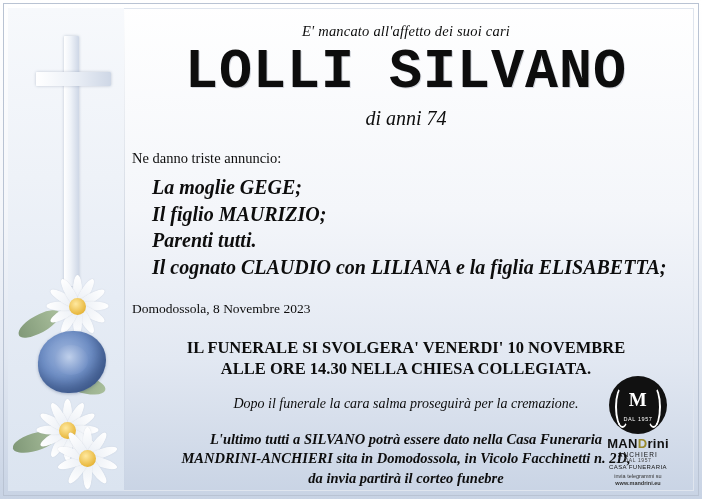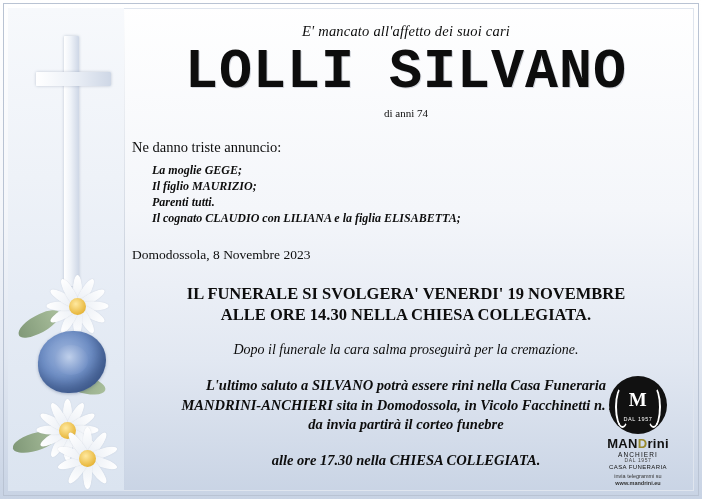--- a/index.html
+++ b/index.html
@@ -170,37 +170,38 @@
     font-weight: bold;
     font-size: 55px;
     letter-spacing: 1px;
     line-height: 1.04;
     margin-top: 4px;
     white-space: nowrap;
     text-shadow: 1px 1px 0 rgba(140,150,165,.35);
   }
 
   .age {
-    font-size: 11px;
+    font-style: italic;
+    font-size: 20px;
     margin-top: 6px;
     text-align: center;
   }
 
   .announce {
     text-align: left;
     font-size: 14.5px;
     margin: 20px 0 0 8px;
   }
 
   .relatives {
     text-align: left;
     margin: 7px 0 0 28px;
     font-weight: bold;
     font-style: italic;
-    font-size: 12px;
+    font-size: 20px;
     line-height: 1.33;
   }
 
   .place-date {
     text-align: left;
     font-size: 13.5px;
     margin: 20px 0 0 8px;
   }
 
   .funeral {
@@ -394,28 +395,28 @@
     <div class="relatives">
       <div>La moglie GEGE;</div>
       <div>Il figlio MAURIZIO;</div>
       <div>Parenti tutti.</div>
       <div>Il cognato CLAUDIO con LILIANA e la figlia ELISABETTA;</div>
     </div>
 
     <div class="place-date">Domodossola, 8 Novembre 2023</div>
 
     <div class="funeral">
-      <div>IL FUNERALE SI SVOLGERA' VENERDI' 19 NOVEMBRE</div>
+      <div>IL FUNERALE SI SVOLGERA' VENERDI' 10 NOVEMBRE</div>
       <div>ALLE ORE 14.30  NELLA CHIESA COLLEGIATA.</div>
     </div>
 
     <div class="cremation">Dopo il funerale la cara salma proseguirà per la cremazione.</div>
 
     <div class="farewell">
-      <div>L'ultimo saluto a SILVANO potrà essere rini nella Casa Funeraria</div>
+      <div>L'ultimo tutti a SILVANO potrà essere dato nella Casa Funeraria</div>
       <div>MANDRINI-ANCHIERI sita in Domodossola, in Vicolo Facchinetti n. 2D,</div>
       <div>da invia partirà il corteo funebre</div>
     </div>
 
     <div class="rosary">
       <div>alle ore 17.30 nella CHIESA COLLEGIATA.</div>
     </div>
 
   </div>
 

